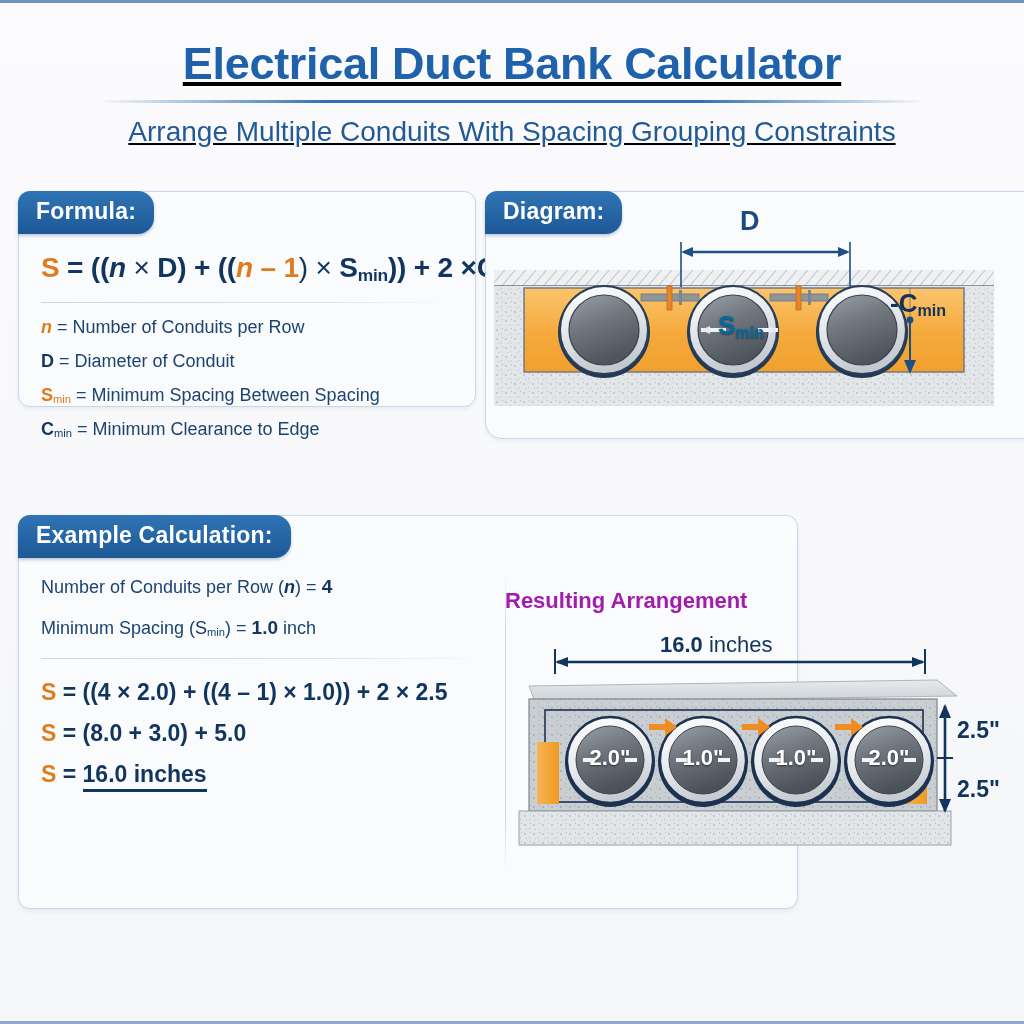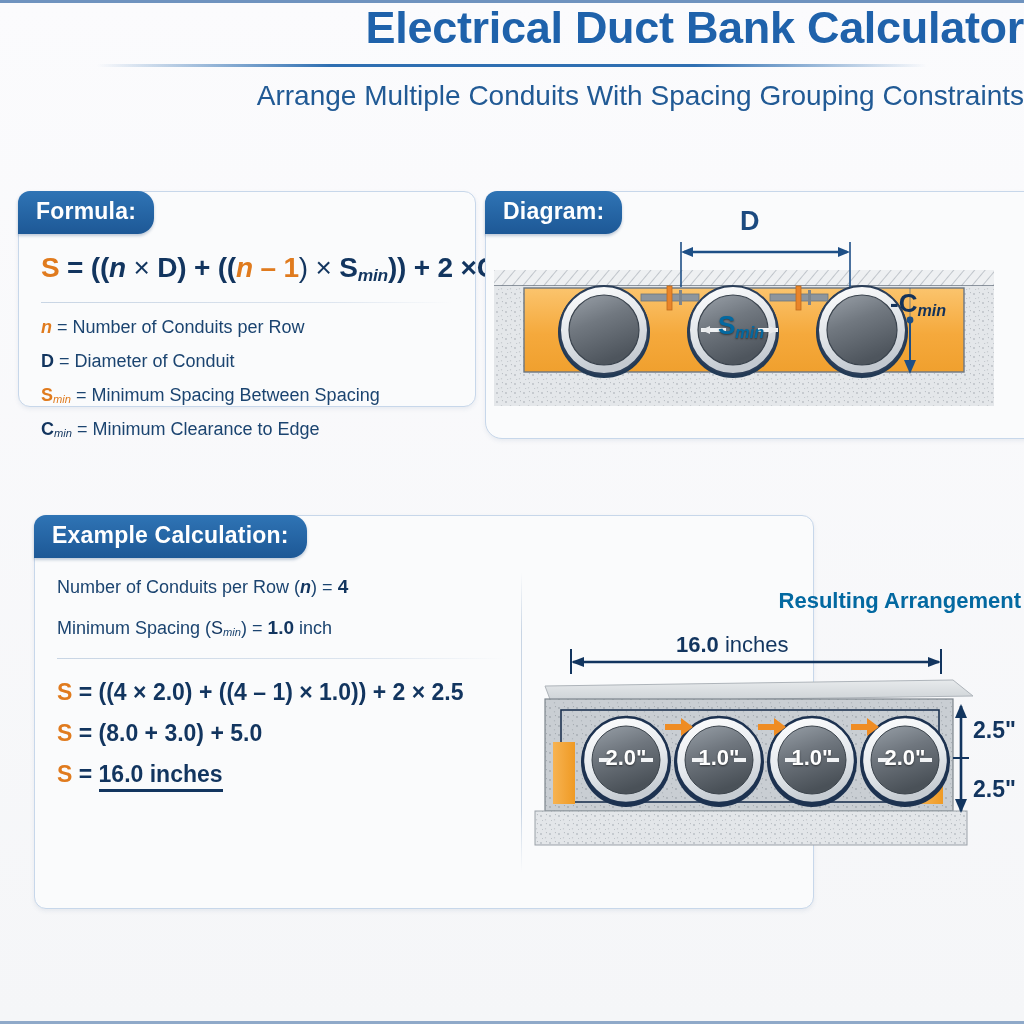--- a/index.html
+++ b/index.html
@@ -12,21 +12,21 @@
   }
   .page{
     position:absolute;inset:0;
     background:linear-gradient(180deg,#fbfbfd 0%,#f5f6f8 100%);
     border-top:3px solid #6f93bf;
     border-bottom:3px solid #8fa9c9;
     box-sizing:border-box;
   }
 
   
-  .header{text-align:right;}
+  .header{padding-top:36px;text-align:center;text-decoration:underline;}
   .title{
     font-family:"Liberation Sans", sans-serif;
     font-size:45px;font-weight:bold;color:#1f62ab;
     letter-spacing:-0.3px;line-height:1.1;
     text-shadow:0 1px 1px rgba(255,255,255,.9);
   }
   .title-rule{
     width:830px;height:3px;margin:11px auto 0;
     background:linear-gradient(90deg,rgba(31,98,171,0) 0%,#2f6fb2 28%,#2f6fb2 72%,rgba(31,98,171,0) 100%);
     border-radius:2px;
@@ -58,37 +58,37 @@
   
   #formula-card{left:18px;top:188px;width:458px;height:216px;}
   .formula-body{padding:60px 22px 0 22px;}
   .formula-line{
     font-size:28px;font-weight:bold;color:#12355f;
     white-space:nowrap;letter-spacing:-.2px;
   }
   .orange{color:#e07b1e;}
   .navy{color:#12355f;}
   .ital{font-style:italic;}
-  sub{font-size:.62em;vertical-align:-0.22em;font-style:italic;}
+  sub{font-size:.62em;vertical-align:-0.22em;}
   .thin{font-weight:normal;}
   .hr-soft{
     height:1px;margin:16px 0 14px 0;
     background:linear-gradient(90deg,#c8d5e4,#dde5ef 70%,rgba(221,229,239,0));
   }
   .legend-row{
     font-size:18px;color:#1b4470;margin-bottom:13px;white-space:nowrap;
   }
   .legend-row .sym{font-weight:bold;}
 
   
   #diagram-card{left:485px;top:188px;width:596px;height:248px;border-radius:17px;}
   .diagram-area{position:absolute;left:0;top:0;width:100%;height:100%;}
 
   
-  #example-card{left:34px;top:512px;width:780px;height:394px;}
+  #example-card{left:18px;top:512px;width:780px;height:394px;}
   .example-left{
     position:absolute;left:22px;top:60px;width:448px;
   }
   .ex-row{font-size:18px;color:#1b4470;margin-bottom:19px;white-space:nowrap;}
   .ex-row b{color:#12355f;font-size:19px;}
   .ex-hr{
     height:1px;margin:8px 0 20px 0;
     background:linear-gradient(90deg,#c8d5e4,#dde5ef 70%,rgba(221,229,239,0));
   }
   .calc-line{
@@ -96,22 +96,22 @@
   }
   .calc-line .s{color:#e07b1e;}
   .result-underline{
     border-bottom:3px solid #12355f;padding-bottom:2px;
   }
   .vdiv{
     position:absolute;left:486px;top:56px;width:1px;height:300px;
     background:linear-gradient(180deg,rgba(200,213,228,0),#c8d5e4 20%,#c8d5e4 80%,rgba(200,213,228,0));
   }
   .arr-title{
-    position:absolute;left:486px;top:72px;width:500px;text-align:right;
-    font-size:22px;font-weight:bold;color:#0369a1;
+    position:absolute;left:486px;top:72px;width:500px;text-align:left;
+    font-size:22px;font-weight:bold;color:#a21caf;
   }
   .arrangement-area{position:absolute;left:486px;top:108px;width:500px;height:250px;}
 
   svg{display:block;}
 </style>
 </head>
 <body>
 
 <div class="page">
 

